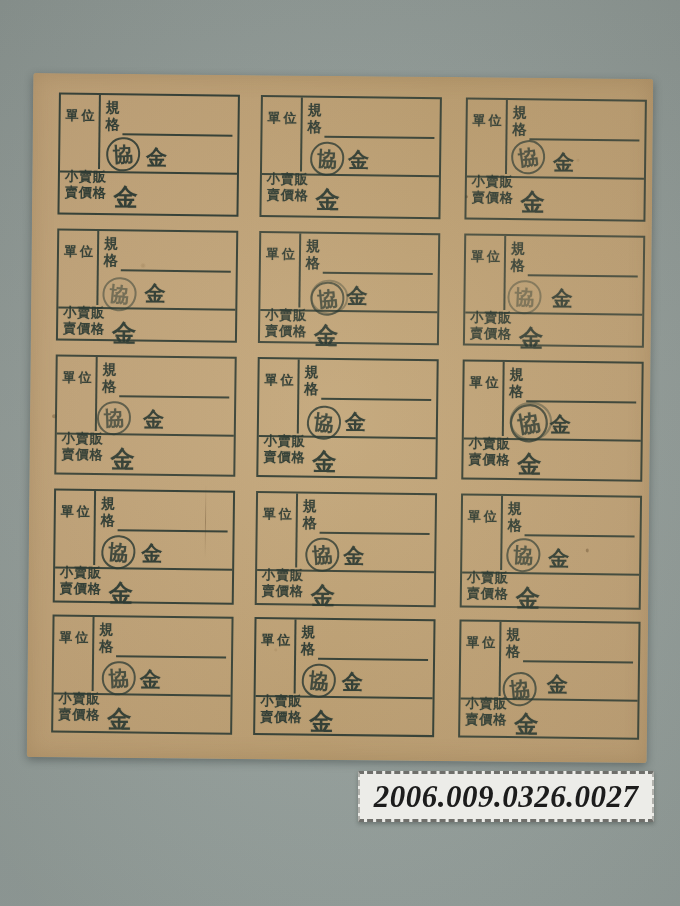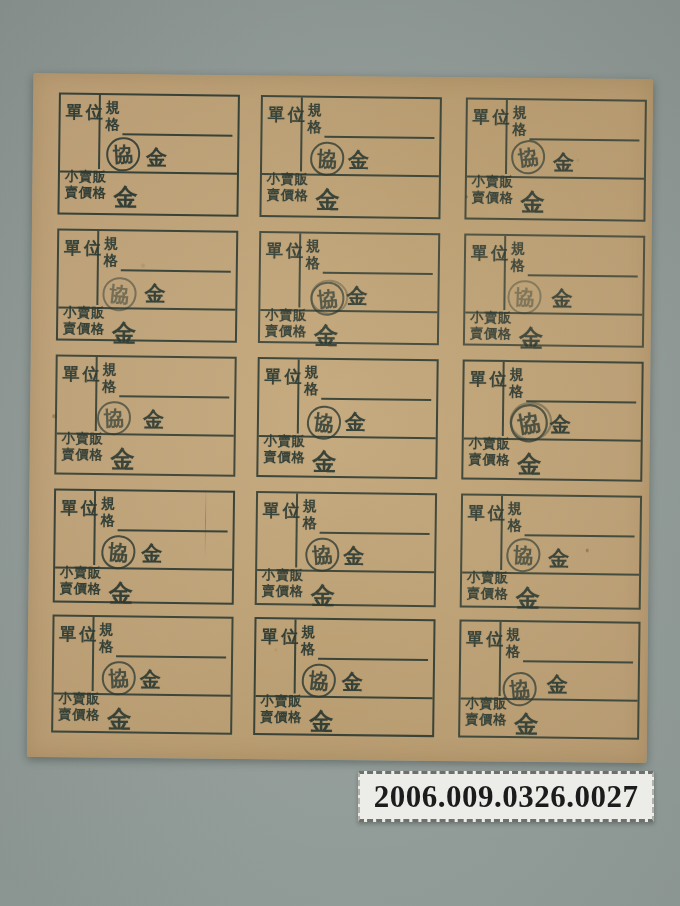--- a/index.html
+++ b/index.html
@@ -36,21 +36,21 @@
   }
   .grid{position:absolute;left:25px;top:20px;width:590px;height:642px;transform:rotate(0.15deg);}
   
   .cell{
     position:absolute;width:181px;
     border:2px solid rgba(43,58,51,var(--inkop,0.85));
     box-sizing:border-box;
     color:rgba(43,58,51,var(--inkop,0.85));
     text-shadow:0 0 1px rgba(43,58,51,0.35);
   }
-  .unit{position:absolute;left:5px;top:6px;font-size:17px;font-weight:bold;letter-spacing:3px;white-space:nowrap;}
+  .unit{position:absolute;left:5px;top:12px;font-size:13px;font-weight:bold;letter-spacing:3px;white-space:nowrap;}
   .vdiv{position:absolute;left:38px;top:0;width:1.5px;height:74px;background:currentColor;}
   .spec{position:absolute;left:45px;top:4px;font-size:14px;font-weight:bold;line-height:17px;width:16px;}
   .spec span{display:block;}
   .spec-line{position:absolute;left:62px;right:5px;top:38px;height:1.5px;background:currentColor;}
   .stamp{
     position:absolute;left:46px;top:42px;width:34px;height:34px;
     border:2px solid currentColor;border-radius:50% 47% 52% 49%;
     display:flex;align-items:center;justify-content:center;
     font-size:20px;font-weight:bold;box-sizing:border-box;
     opacity:var(--sop,0.9);
@@ -69,20 +69,21 @@
   .catalog{
     position:absolute;left:358px;top:771px;width:296px;height:51px;
     background:var(--labelbg,#ecece8);
     border-top:3px dashed rgba(70,70,66,0.75);
     border-bottom:3px dashed rgba(70,70,66,0.75);
     border-left:2px dashed rgba(120,120,114,0.5);
     border-right:2px dashed rgba(120,120,114,0.5);
     box-sizing:border-box;
     display:flex;align-items:center;justify-content:center;
     box-shadow:0 2px 4px rgba(20,30,28,0.3);
+    font-style:italic;
   }
   .catalog-number{
     font-family:"Liberation Serif","DejaVu Serif",serif;
     font-weight:bold;font-size:31px;letter-spacing:0.5px;
     color:var(--labeltext,#1c1c1c);
   }
 </style>
 </head>
 <body style="--bg: #97a19d; --paper: #c6a980; --labelbg: #ecece8; --labeltext: #1c1c1c;">
 

